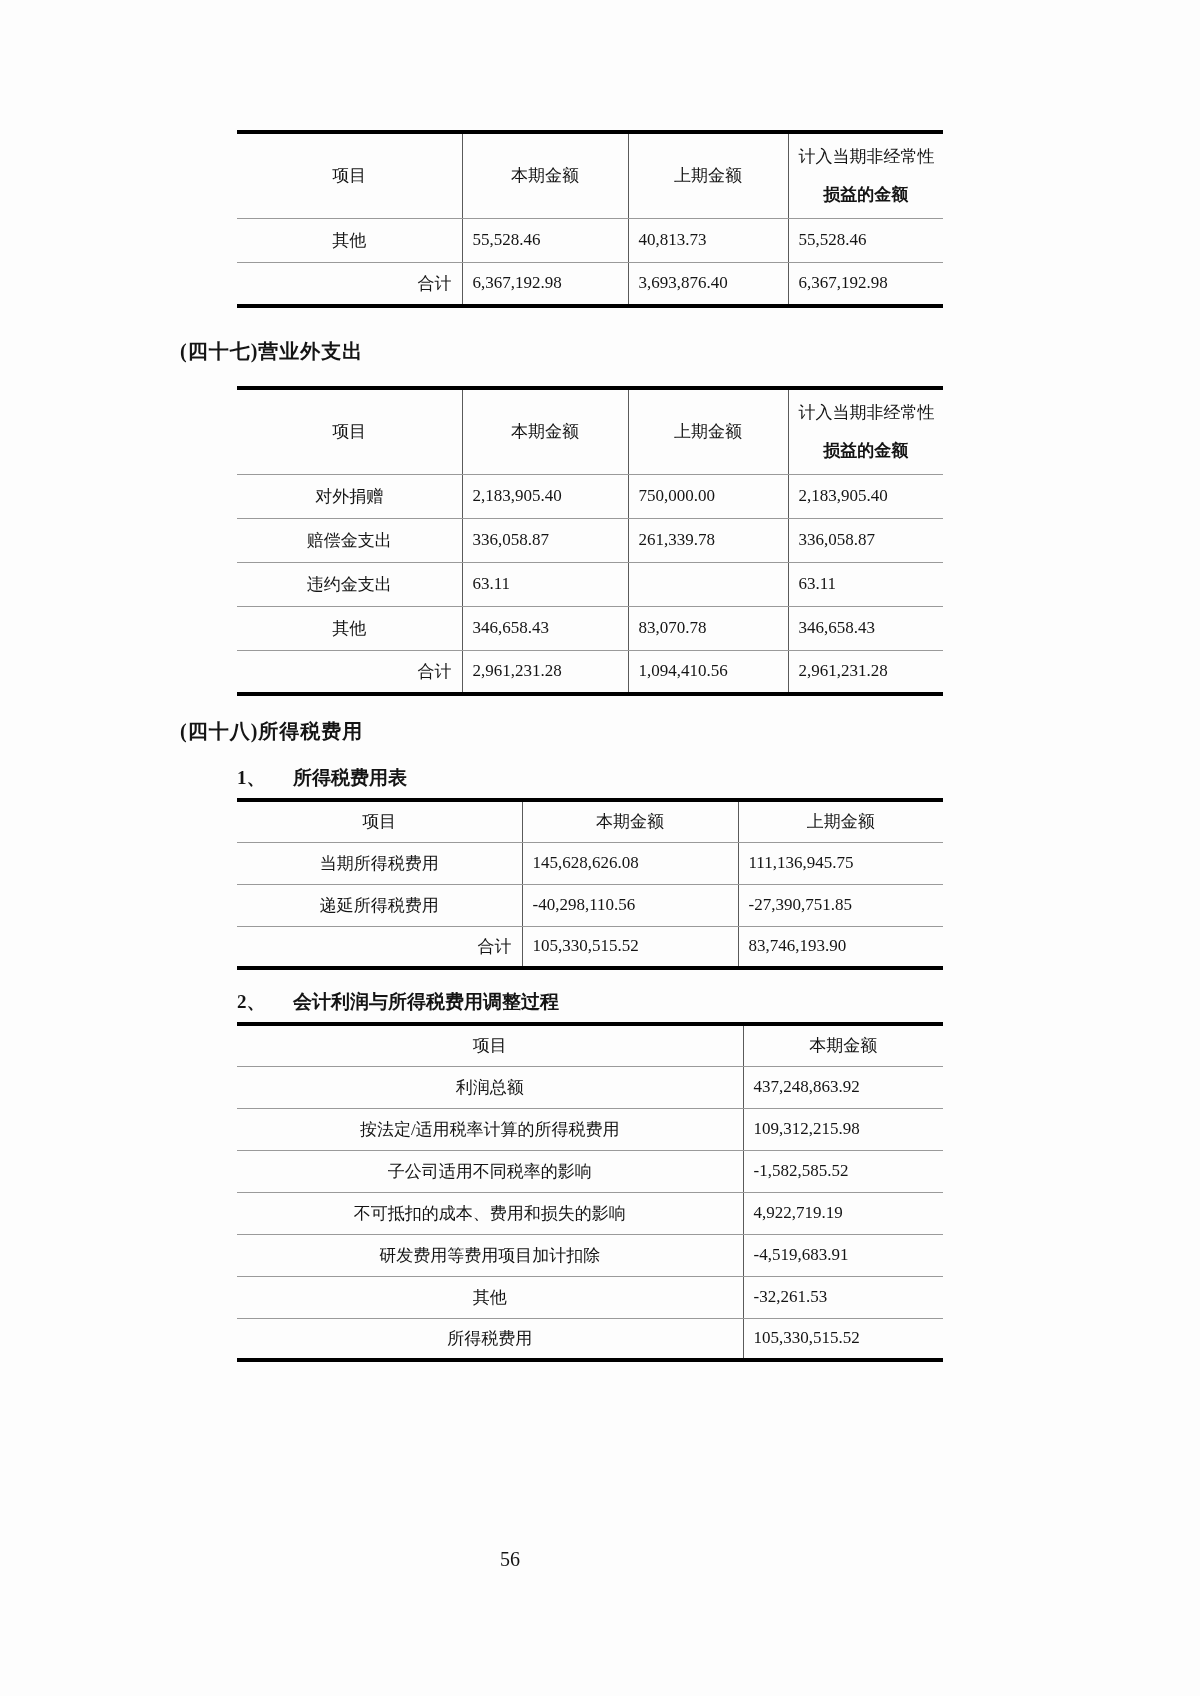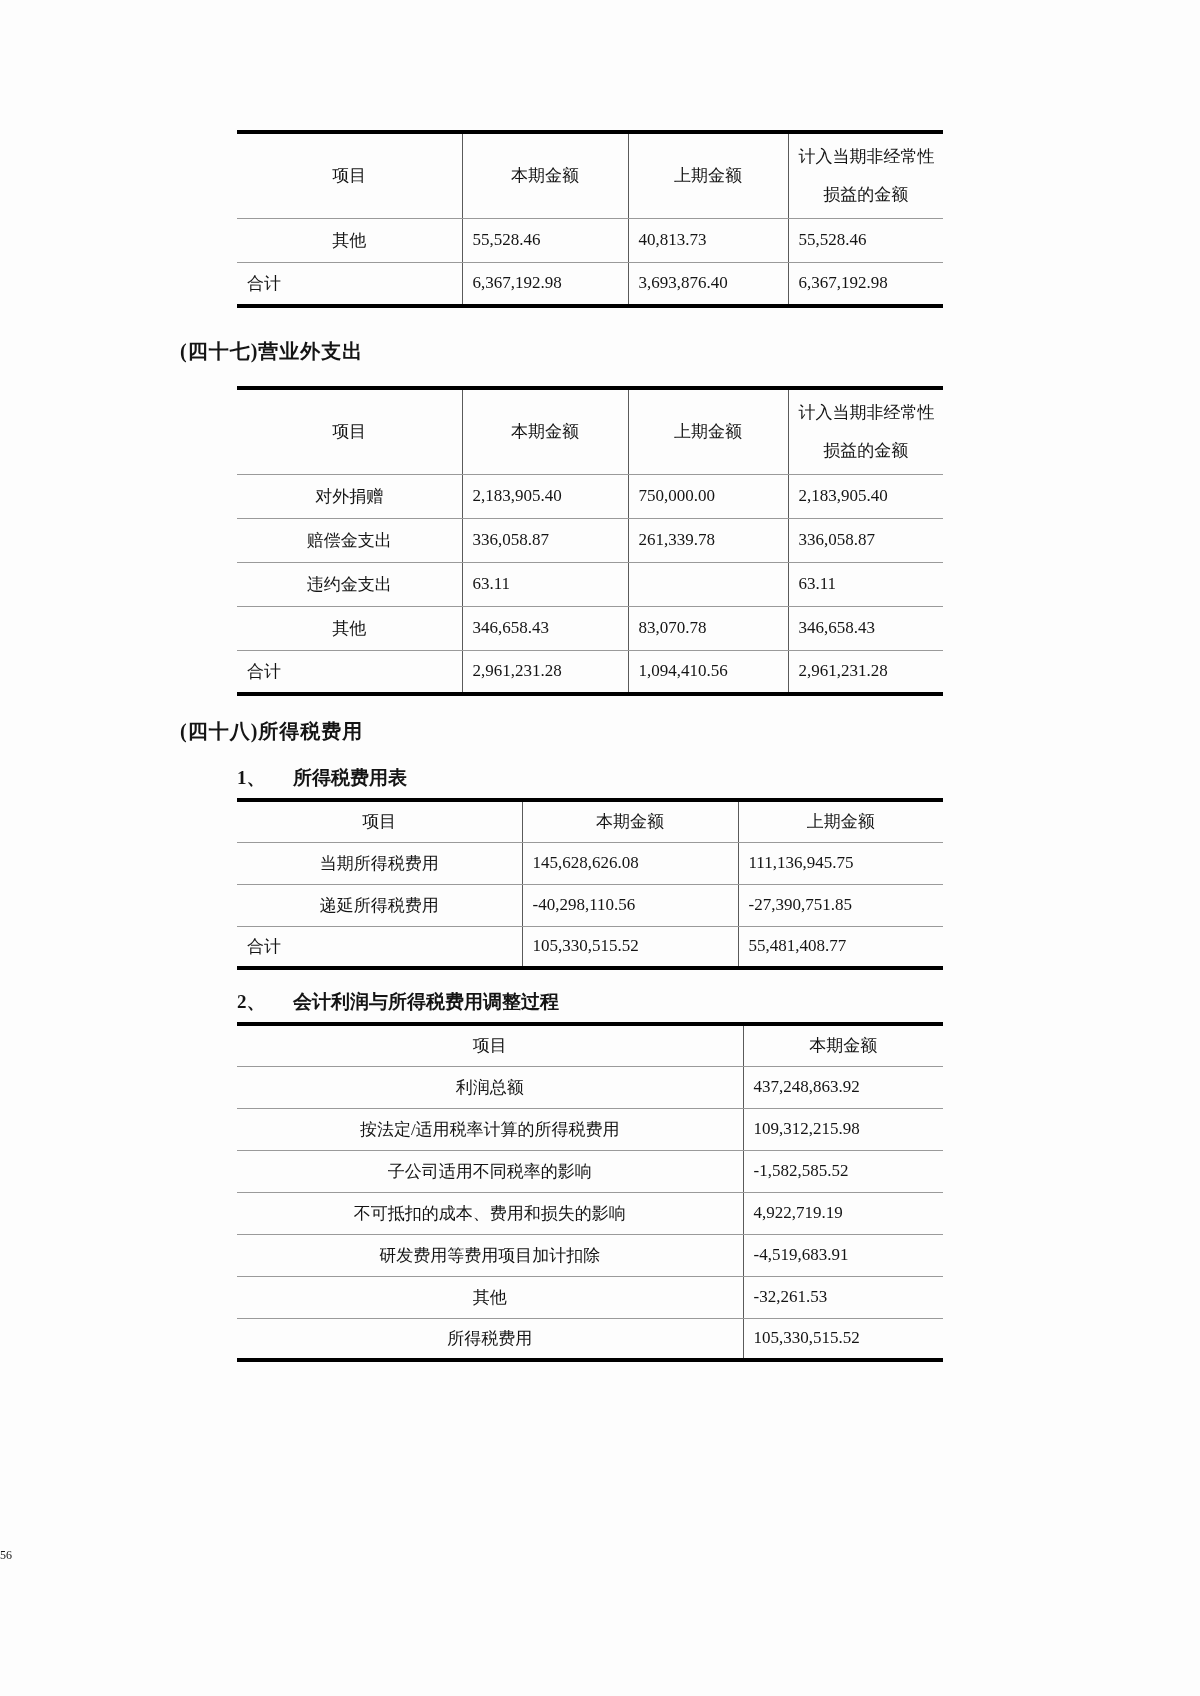--- a/index.html
+++ b/index.html
@@ -55,33 +55,34 @@
   table.fin tr:last-child td { border-bottom: none; }
   table.fin td + td { border-left: 1px solid #5a5a5a; }
   table.fin tr.hd td { text-align: center; }
   table.t12 tr.hd td { height: 86px; }
   table.t34 tr.hd td { height: 42px; }
   table.t12 td { height: 44px; }
   table.t34 td { height: 42px; }
   .t1 { margin-top: 130px; }
   .num { text-align: left; }
   .item { text-align: center; }
-  .ctr { text-align: left; }
+  .ctr { text-align: right; }
   .hd2l div { line-height: 22px; }
-  .hd2l .l2 { margin-top: 16px; }
+  .hd2l .l2 { margin-top: 16px; font-weight: bold; }
   
   .t12 col.c1 { width: 225px; } .t12 col.c2 { width: 166px; }
   .t12 col.c3 { width: 160px; } .t12 col.c4 { width: 155px; }
   .t3 col.c1 { width: 285px; } .t3 col.c2 { width: 216px; } .t3 col.c3 { width: 205px; }
   .t4 col.c1 { width: 506px; } .t4 col.c2 { width: 200px; }
   .page-num {
     position: absolute;
     top: 1548px; left: 0;
     width: 1020px;
-    font-size: 12px;
+    text-align: center;
+    font-size: 20px;
   }
 </style>
 </head>
 <body>
 
 <div class="page">
 
   <table class="fin t12 t1">
     <colgroup>
         <col class="c1">
@@ -190,21 +191,21 @@
       <td class="num">111,136,945.75</td>
     </tr>
     <tr>
       <td class="item">递延所得税费用</td>
       <td class="num">-40,298,110.56</td>
       <td class="num">-27,390,751.85</td>
     </tr>
     <tr>
       <td class="ctr">合计</td>
       <td class="num">105,330,515.52</td>
-      <td class="num">55,481,408.77</td>
+      <td class="num">83,746,193.90</td>
     </tr>
   </tbody>
     </table>
 
   <div class="h3 h3-2">
     <span class="no">2、</span><span>会计利润与所得税费用调整过程</span>
   </div>
 
   <table class="fin t34 t4">
     <colgroup>

